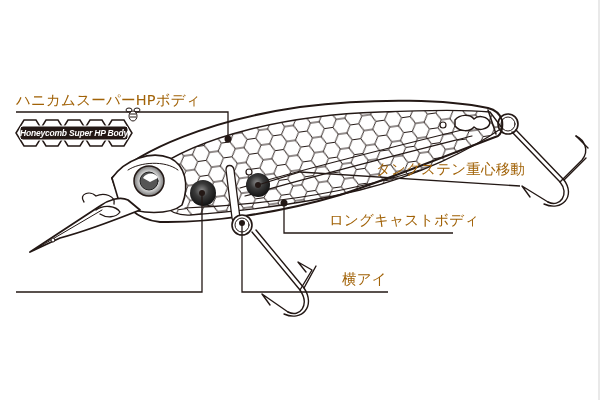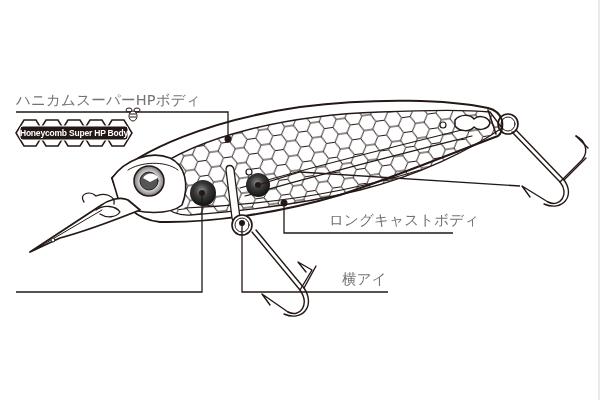--- a/index.html
+++ b/index.html
@@ -1,25 +1,25 @@
 <!DOCTYPE html>
 <html><head>
 <meta charset="utf-8">
 <style>
   html, body { margin:0; padding:0; background:#ffffff; }
   body { width:600px; height:400px; overflow:hidden; position:relative;
          font-family: "DejaVu Sans", "Liberation Sans", sans-serif; color:#231815; }
   .stage { position:absolute; left:0; top:0; width:600px; height:400px; background:#ffffff; }
   .right-border { position:absolute; right:0; top:0; width:2px; height:400px; background:#e9e9e9; }
   svg.diagram { position:absolute; left:0; top:0; }
-  .label { position:absolute; font-size:14.5px; white-space:nowrap; letter-spacing:0.2px; color:#737373; line-height:16px; }
+  .label { position:absolute; font-size:14.5px; white-space:nowrap; letter-spacing:0.2px; color:#a16207; line-height:16px; }
   .badge { position:absolute; left:16px; top:118px; width:116px; height:30px; }
   .badge-text { position:absolute; left:0; top:0; width:116px; height:30px; line-height:30px;
                 text-align:center; color:#fff; font-size:8.5px; font-weight:bold;
-                font-family: "Liberation Sans", sans-serif; letter-spacing:-0.2px; }
+                font-family: "Liberation Sans", sans-serif; font-style:italic; letter-spacing:-0.2px; }
 </style>
 </head>
 <body>
 
 <div class="stage">
 
   <svg class="diagram" width="600" height="400" viewBox="0 0 600 400">
     <defs>
       <radialGradient id="ball" cx="0.45" cy="0.4" r="0.6">
         <stop offset="0" stop-color="#8a8a8a"></stop>
@@ -133,17 +133,18 @@
       <ellipse cx="129" cy="110" rx="3" ry="2"></ellipse>
       <ellipse cx="137" cy="110" rx="3" ry="2"></ellipse>
     </g>
   </svg>
 
   <div class="badge">
     <div class="badge-text" style="top:0px;">Honeycomb Super HP Body</div>
   </div>
 
   <div class="label" style="left:16px; top:92px;">ハニカムスーパーHPボディ</div>
+  <div class="label" style="left:376px; top:161px;">タングステン重心移動</div>
   <div class="label" style="left:329px; top:212px;">ロングキャストボディ</div>
   <div class="label" style="left:342px; top:271px;font-family:Liberation Serif, serif;">横アイ</div>
 
   <div class="right-border"></div>
 </div>
 
 </body></html>

